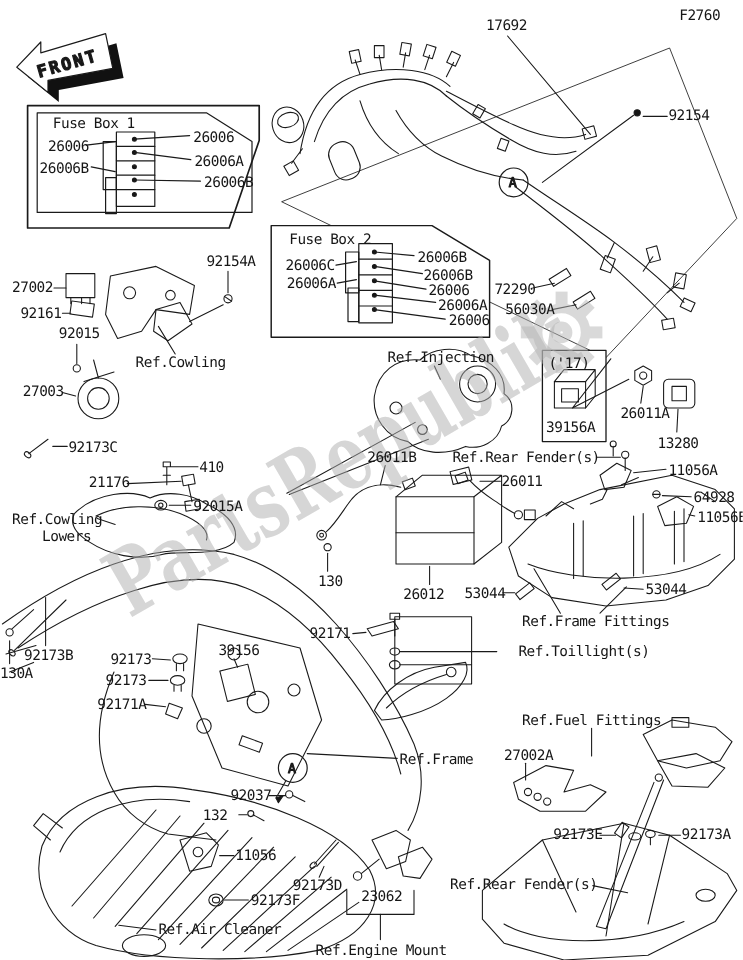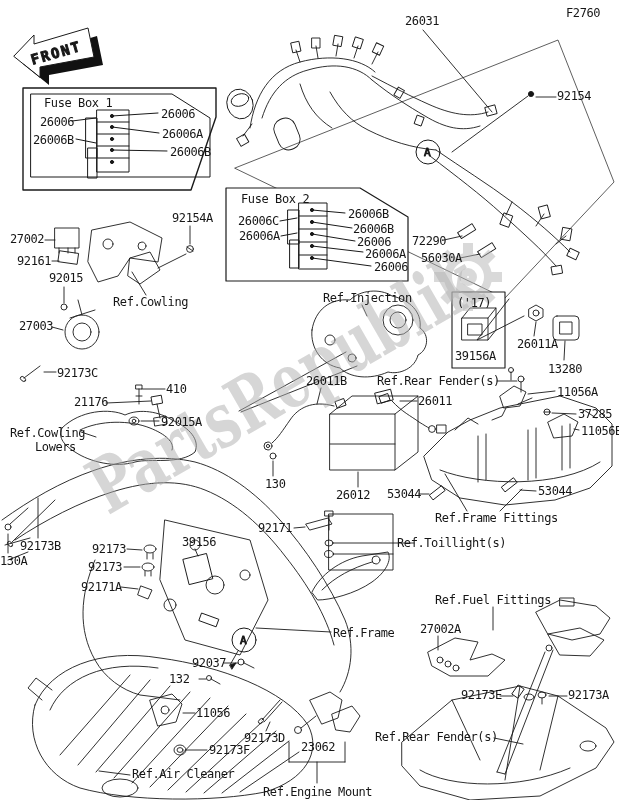--- a/index.html
+++ b/index.html
@@ -323,21 +323,21 @@
       <rect x="58" y="30" width="11" height="10"></rect>
       <rect x="30" y="1" width="10" height="11" transform="rotate(45 35 35)"></rect>
       <rect x="30" y="58" width="10" height="11" transform="rotate(45 35 35)"></rect>
       <rect x="1" y="30" width="11" height="10" transform="rotate(45 35 35)"></rect>
       <rect x="58" y="30" width="11" height="10" transform="rotate(45 35 35)"></rect>
     </g>
   </svg>
 </div>
 
 <div class="lb" style="left:566px;top:7px">F2760</div>
-<div class="lb" style="left:405px;top:15px">26031</div>
+<div class="lb" style="left:405px;top:15px">17692</div>
 <div class="lb" style="left:557px;top:90px">92154</div>
 
 <div class="lb" style="left:44px;top:97px">Fuse Box 1</div>
 <div class="lb" style="left:40px;top:116px">26006</div>
 <div class="lb" style="left:33px;top:134px">26006B</div>
 <div class="lb" style="left:161px;top:108px">26006</div>
 <div class="lb" style="left:162px;top:128px">26006A</div>
 <div class="lb" style="left:170px;top:146px">26006B</div>
 
 <div class="lb" style="left:172px;top:212px">92154A</div>
@@ -369,30 +369,30 @@
 <div class="lb" style="left:74px;top:396px">21176</div>
 <div class="lb" style="left:161px;top:416px">92015A</div>
 <div class="lb" style="left:10px;top:427px">Ref.Cowling</div>
 <div class="lb" style="left:35px;top:441px">Lowers</div>
 
 <div class="lb" style="left:323px;top:292px">Ref.Injection</div>
 <div class="lb" style="left:306px;top:375px">26011B</div>
 <div class="lb" style="left:377px;top:375px">Ref.Rear Fender(s)</div>
 <div class="lb" style="left:418px;top:395px">26011</div>
 <div class="lb" style="left:557px;top:386px">11056A</div>
-<div class="lb" style="left:578px;top:408px">37285</div>
+<div class="lb" style="left:578px;top:408px">64928</div>
 <div class="lb" style="left:581px;top:425px">11056B</div>
 
 <div class="lb" style="left:265px;top:478px">130</div>
 <div class="lb" style="left:336px;top:489px">26012</div>
 <div class="lb" style="left:387px;top:488px">53044</div>
 <div class="lb" style="left:538px;top:485px">53044</div>
 <div class="lb" style="left:435px;top:512px">Ref.Frame Fittings</div>
 <div class="lb" style="left:258px;top:522px">92171</div>
-<div class="lb" style="left:397px;top:537px">Ref.Toillight(s)</div>
+<div class="lb" style="left:432px;top:537px">Ref.Toillight(s)</div>
 
 <div class="lb" style="left:20px;top:540px">92173B</div>
 <div class="lb" style="left:0px;top:555px">130A</div>
 <div class="lb" style="left:92px;top:543px">92173</div>
 <div class="lb" style="left:88px;top:561px">92173</div>
 <div class="lb" style="left:81px;top:581px">92171A</div>
 <div class="lb" style="left:182px;top:536px">39156</div>
 
 <div class="lb" style="left:192px;top:657px">92037</div>
 <div class="lb" style="left:169px;top:673px">132</div>

